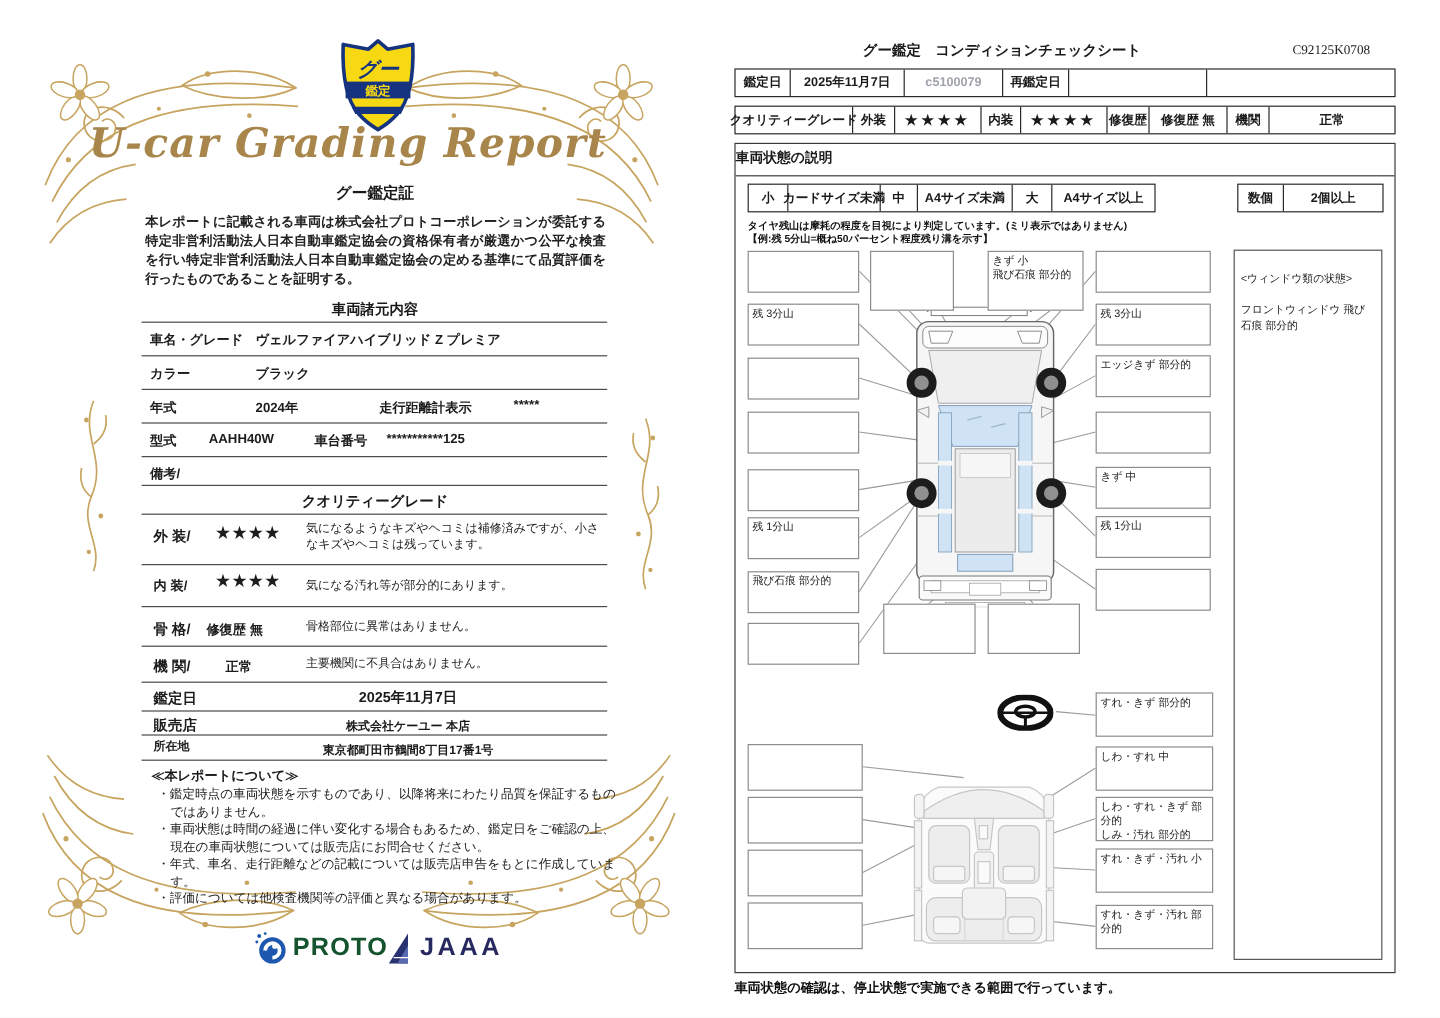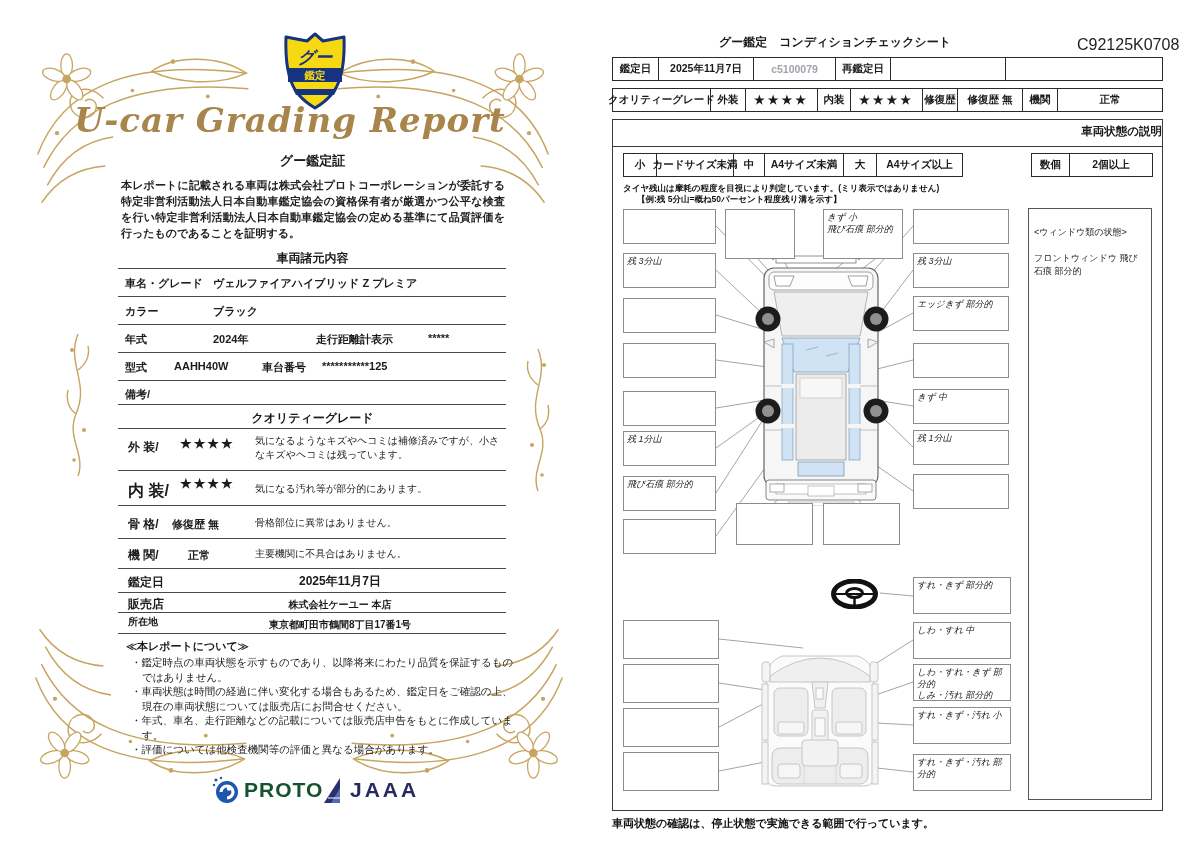--- a/index.html
+++ b/index.html
@@ -18,34 +18,34 @@
   .stars{letter-spacing:2px;font-size:13px;}
   .desc{position:absolute;font-size:10px;line-height:1.35;color:#1c1c1c;}
   .bullet{position:absolute;font-size:10.5px;line-height:1.4;color:#1c1c1c;
           padding-left:11px;text-indent:-11px;}
   .logo-word{font-weight:bold;font-size:21px;letter-spacing:1px;}
   .orn{position:absolute;z-index:0;pointer-events:none;}
   .z1{z-index:1;}
   
   .rp{position:absolute;left:605px;top:30px;width:565px;height:806px;}
   .rp-title{font-size:12px;font-weight:bold;text-align:center;}
-  .rp-code{font-size:16px;color:#222;}
+  .rp-code{font-size:11px;color:#222;font-family:Liberation Serif, serif;}
   .trow{position:absolute;display:flex;border:1.4px solid #2a2a2a;background:#fff;box-sizing:border-box;}
   .tcell{border-right:1px solid #2a2a2a;display:flex;align-items:center;justify-content:center;
          font-size:10.5px;font-weight:bold;box-sizing:border-box;height:100%;white-space:nowrap;}
   .tcell:last-child{border-right:none;}
   .tcell.gray{color:#a0a3ab;font-weight:bold;}
   .tcell.star{font-size:12px;letter-spacing:3px;}
   .mainbox{position:absolute;border:1.5px solid #3c3c3c;background:#fff;box-sizing:border-box;}
-  .mb-head{position:absolute;left:0;top:4px;width:100%;text-align:right;
+  .mb-head{position:absolute;left:0;top:4px;width:100%;text-align:left;
            font-size:11.5px;font-weight:bold;}
   .mb-headline{position:absolute;left:0;top:26px;width:100%;height:1px;background:#3c3c3c;}
   .note{position:absolute;font-size:8.5px;font-weight:bold;color:#111;white-space:nowrap;}
   .abox{position:absolute;border:1px solid #8c8c8c;background:#fff;font-size:9px;color:#222;
-        padding:2px 3px;white-space:pre-line;line-height:1.3;box-sizing:border-box;font-style:italic;}
+        padding:2px 3px;white-space:pre-line;line-height:1.3;box-sizing:border-box;}
   .winbox{position:absolute;border:1.3px solid #555;background:#fff;box-sizing:border-box;
           font-size:9px;line-height:1.45;padding:4px 5px;color:#222;white-space:pre-line;}
   .footer{position:absolute;font-size:11px;font-weight:bold;color:#111;}
   svg{display:block;}
 </style>
 </head>
 <body>
 
 <div class="canvas">
 
@@ -152,21 +152,21 @@
   <div class="rule z1" style="left:118px;top:538px;width:388px"></div>
   <div class="rule z1" style="left:118px;top:568px;width:388px"></div>
   <div class="rule z1" style="left:118px;top:592px;width:388px"></div>
   <div class="rule z1" style="left:118px;top:612px;width:388px"></div>
   <div class="rule z1" style="left:118px;top:633px;width:388px"></div>
 
   <span class="lbl z1" style="left:128px;top:439px;font-size:12px">外 装/</span>
   <span class="val z1 stars" style="left:180px;top:436px">★★★★</span>
   <div class="desc z1" style="left:255px;top:434px;width:250px">気になるようなキズやヘコミは補修済みですが、小さなキズやヘコミは残っています。</div>
 
-  <span class="lbl z1" style="left:128px;top:481px;font-size:16px">内 装/</span>
+  <span class="lbl z1" style="left:128px;top:481px;font-size:11px">内 装/</span>
   <span class="val z1 stars" style="left:180px;top:476px">★★★★</span>
   <div class="desc z1" style="left:255px;top:482px;width:250px">気になる汚れ等が部分的にあります。</div>
 
   <span class="lbl z1" style="left:128px;top:516px;font-size:12px">骨 格/</span>
   <span class="val z1" style="left:172px;top:517px">修復歴 無</span>
   <div class="desc z1" style="left:255px;top:516px;width:250px">骨格部位に異常はありません。</div>
 
   <span class="lbl z1" style="left:128px;top:547px;font-size:12px">機 関/</span>
   <span class="val z1" style="left:188px;top:548px">正常</span>
   <div class="desc z1" style="left:255px;top:547px;width:250px">主要機関に不具合はありません。</div>
@@ -240,21 +240,21 @@
         <div class="tcell" style="width:79px">A4サイズ未満</div>
         <div class="tcell" style="width:33px">大</div>
         <div class="tcell" style="flex:1">A4サイズ以上</div>
       </div>
       <div class="trow" style="left:418px;top:33px;width:122px;height:24px;border-width:1.2px">
         <div class="tcell" style="width:38px">数個</div>
         <div class="tcell" style="flex:1">2個以上</div>
       </div>
 
       <div class="note" style="left:10px;top:63px">タイヤ残山は摩耗の程度を目視により判定しています。(ミリ表示ではありません)</div>
-      <div class="note" style="left:24px;top:74px">【例:残 5分山=概ね50パーセント程度残り溝を示す】</div>
+      <div class="note" style="left:10px;top:74px">【例:残 5分山=概ね50パーセント程度残り溝を示す】</div>
 
       <svg class="abs" style="left:0;top:0" width="551" height="692">
         <g stroke="#9a9a9a" stroke-width="0.9">
           <line x1="103" y1="106" x2="168" y2="172"></line>
             <line x1="103" y1="150" x2="155" y2="199"></line>
           <line x1="103" y1="195" x2="168" y2="215"></line>
             <line x1="103" y1="240" x2="162" y2="248"></line>
           <line x1="103" y1="288" x2="165" y2="278"></line>
             <line x1="103" y1="328" x2="155" y2="291"></line>
           <line x1="103" y1="373" x2="198" y2="225"></line>

